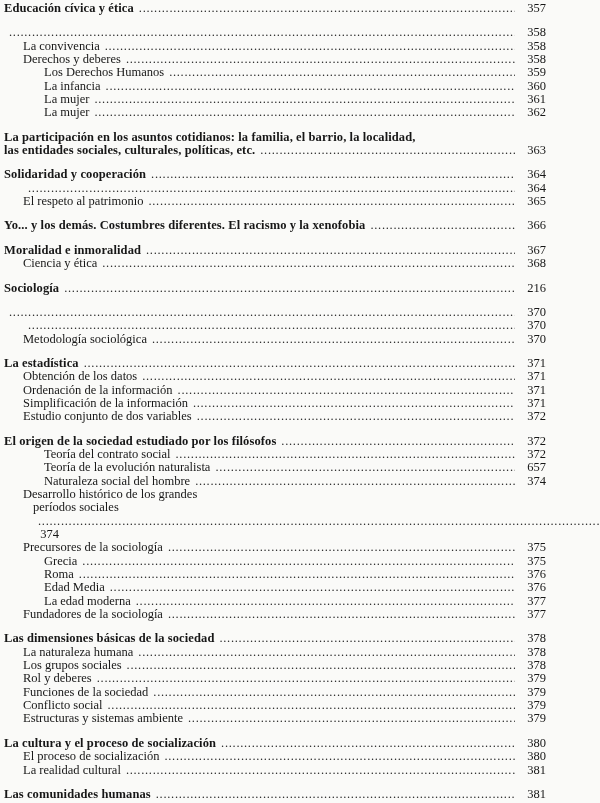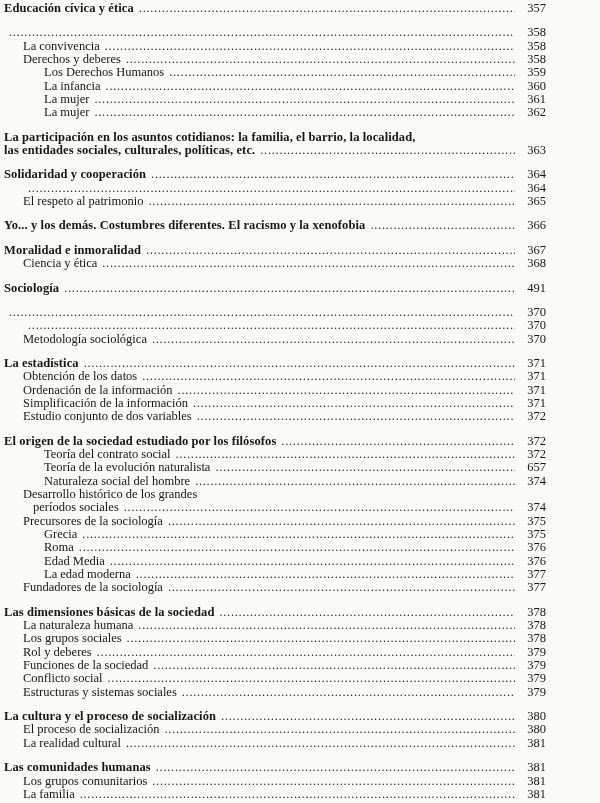--- a/index.html
+++ b/index.html
@@ -33,21 +33,21 @@
     line-height: 13.35px;
     white-space: nowrap;
   }
   .row.bold .title {
     font-weight: bold;
     letter-spacing: 0.1px;
   }
   .indent-0 { padding-left: 0; }
   .indent-1 { padding-left: 19px; }
   .indent-2 { padding-left: 40px; }
-  .indent-cont { padding-left: 29px; }
+  .indent-cont { padding-left: 29px; flex-direction: column; }
   .title {
     flex: 0 0 auto;
   }
   .leader {
     flex: 1 1 auto;
     overflow: hidden;
     white-space: nowrap;
     letter-spacing: 0.7px;
     padding-left: 5px;
     margin-right: 5px;
@@ -151,21 +151,21 @@
         <div class="row indent-1">
           <span class="title">Ciencia y ética</span>
           <span class="leader" aria-hidden="true">....................................................................................................................................................................................................................................................................</span>
           <span class="page">368</span>
         </div>
       </div>
       <div class="group">
         <div class="row bold indent-0">
           <span class="title">Sociología</span>
           <span class="leader" aria-hidden="true">....................................................................................................................................................................................................................................................................</span>
-          <span class="page">491</span>
+          <span class="page">216</span>
         </div>
       </div>
       <div class="group">
         <div class="row bold indent-0">
           <span class="leader" aria-hidden="true">....................................................................................................................................................................................................................................................................</span>
           <span class="page">370</span>
         </div>
         <div class="row indent-1">
           <span class="leader" aria-hidden="true">....................................................................................................................................................................................................................................................................</span>
           <span class="page">370</span>
@@ -288,21 +288,21 @@
           <span class="title">Funciones de la sociedad</span>
           <span class="leader" aria-hidden="true">....................................................................................................................................................................................................................................................................</span>
           <span class="page">379</span>
         </div>
         <div class="row indent-1">
           <span class="title">Conflicto social</span>
           <span class="leader" aria-hidden="true">....................................................................................................................................................................................................................................................................</span>
           <span class="page">379</span>
         </div>
         <div class="row indent-1">
-          <span class="title">Estructuras y sistemas sociales</span>
+          <span class="title">Estructuras y sistemas ambiente</span>
           <span class="leader" aria-hidden="true">....................................................................................................................................................................................................................................................................</span>
           <span class="page">379</span>
         </div>
       </div>
       <div class="group">
         <div class="row bold indent-0">
           <span class="title">La cultura y el proceso de socialización</span>
           <span class="leader" aria-hidden="true">....................................................................................................................................................................................................................................................................</span>
           <span class="page">380</span>
         </div>

